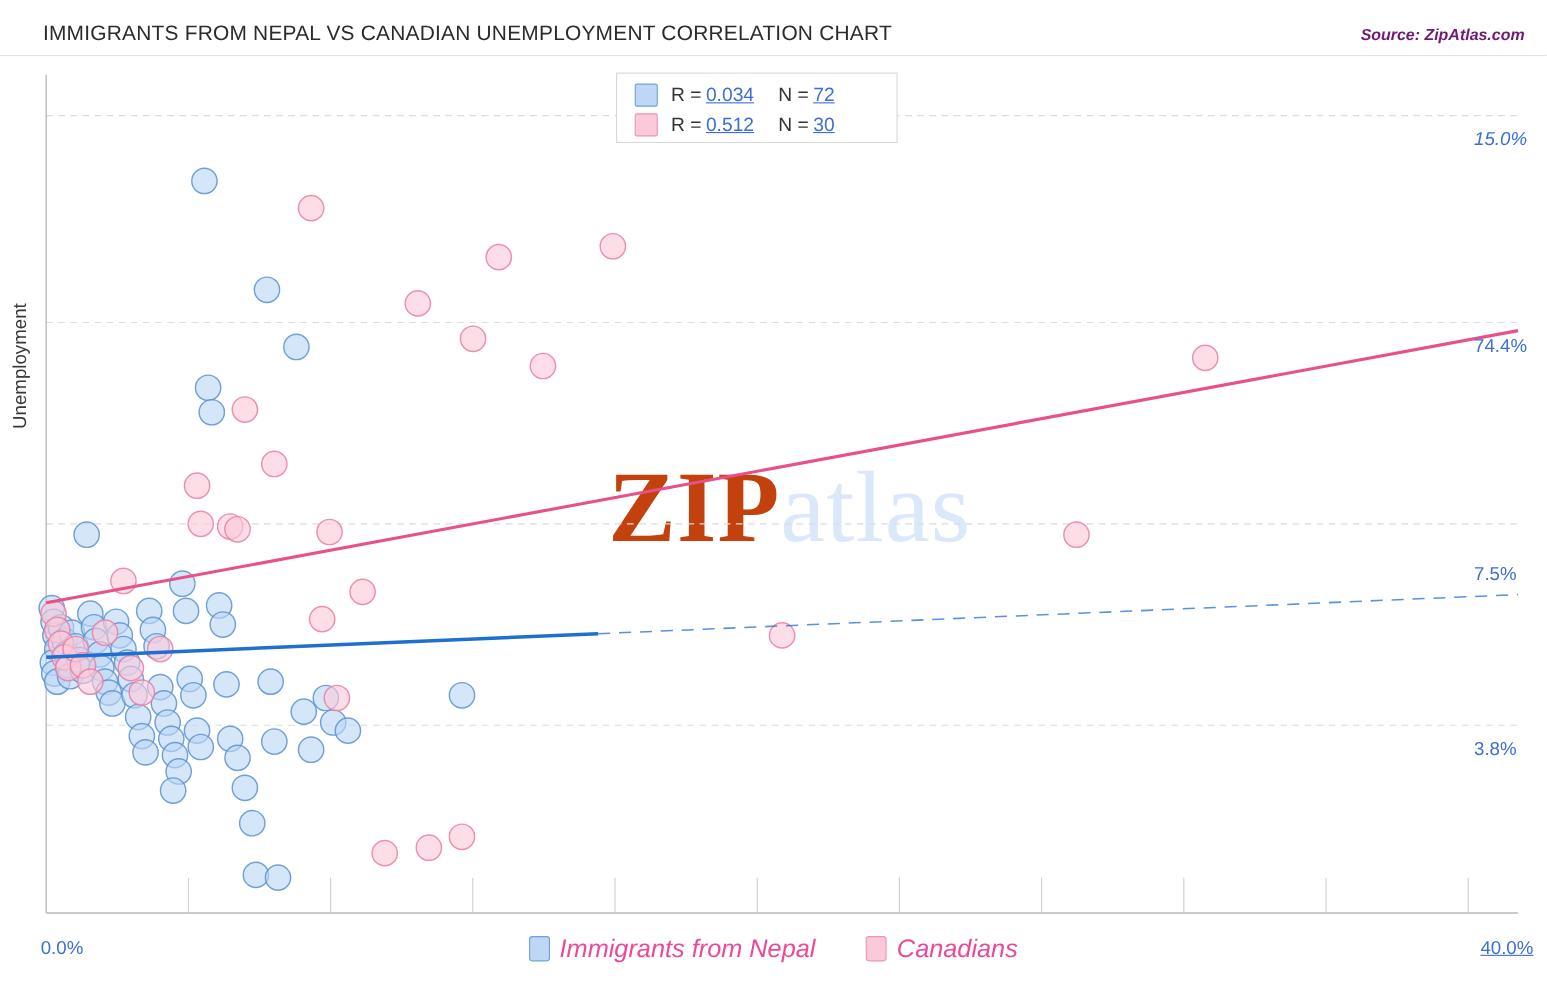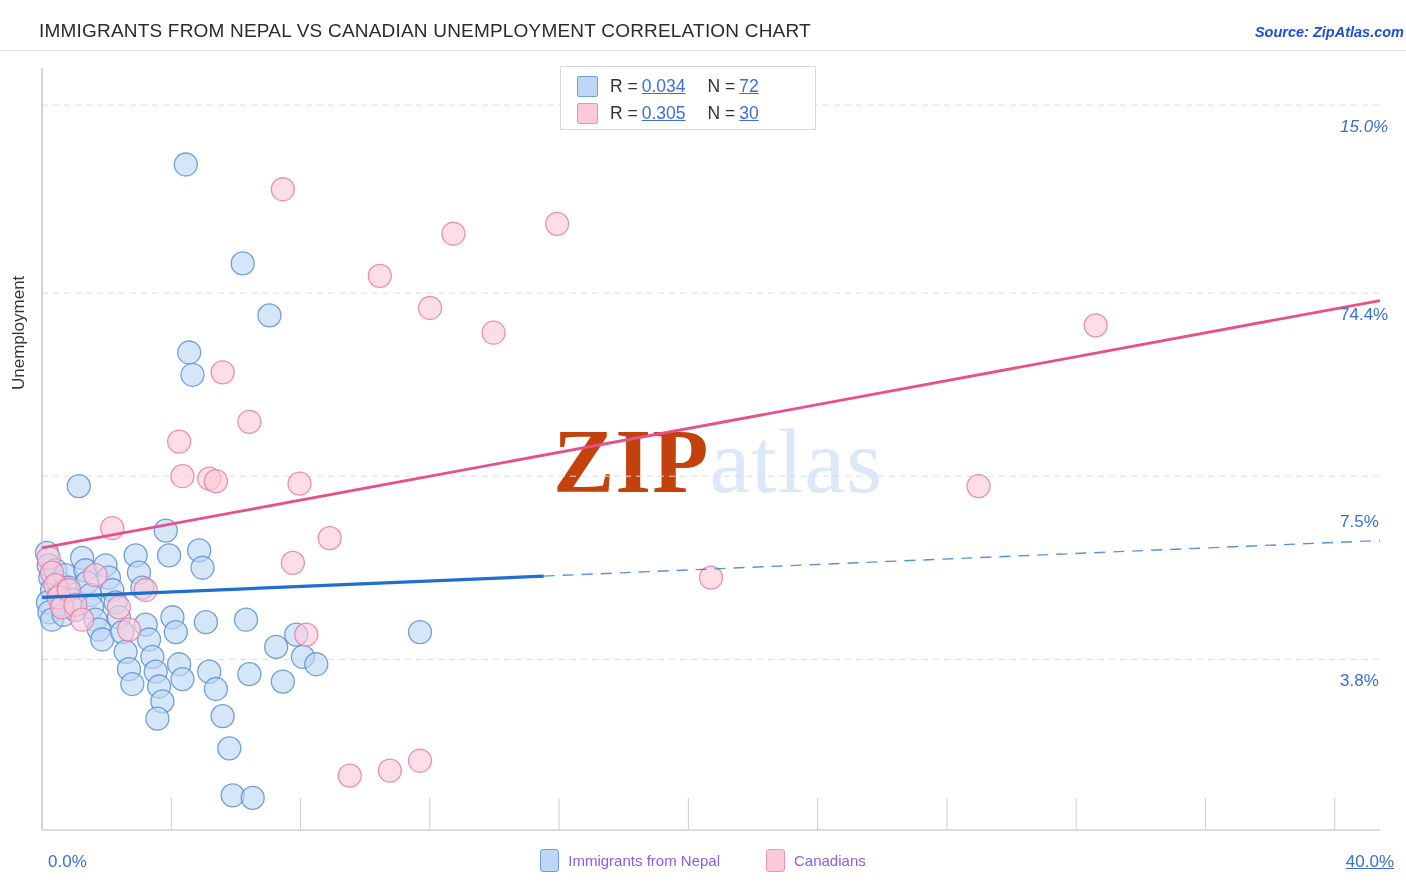--- a/index.html
+++ b/index.html
@@ -23,25 +23,25 @@
     left: 10px;
     top: 20px;
     font-size: 19px;
     color: #2b2b2b;
     letter-spacing: 0.2px;
     white-space: nowrap;
     margin-left: 29px;
   }
   .source {
     position: absolute;
-    right: 2px;
+    right: 20px;
     top: 24px;
     font-size: 14.5px;
     font-style: italic;
-    color: #1d4ed8;
+    color: #701a75;
     font-weight: bold;
     white-space: nowrap;
   }
   .header-rule {
     position: absolute;
     left: 0;
     right: 0;
     top: 50px;
     height: 1px;
     background: #e2e2e2;
@@ -112,21 +112,21 @@
     top: 849px;
     display: flex;
     justify-content: center;
     align-items: center;
     gap: 10px;
   }
   .bl-item { display: flex; align-items: center; gap: 9px; }
   .bl-sw { width: 19px; height: 23px; border-radius: 3px; box-sizing: border-box; }
   .bl-sw.blue { background: #bdd7f5; border: 1px solid #6f9fdc; }
   .bl-sw.pink { background: #fbc9d9; border: 1px solid #ef93b2; }
-  .bl-txt { font-size: 15px; color: #8b5cf6; white-space: nowrap; }
+  .bl-txt { font-size: 23px; color: #ec4899; white-space: nowrap; font-style: italic; }
   .bl-spacer { width: 26px; }
   .watermark {
     position: absolute;
     left: 553px;
     top: 408px;
     font-size: 92px;
     font-family: "Liberation Serif", serif;
     color: #dfe9f7;
     letter-spacing: 1px;
     user-select: none;
@@ -291,36 +291,36 @@
       </g>
   </svg>
 
   <div class="ylabel">Unemployment</div>
 
   <div class="ytick" id="yt0" style="top: 117.11px; left: 1340px; font-style: italic;">15.0%</div>
   <div class="ytick" id="yt1" style="top: 305.136px; left: 1340px;">74.4%</div>
   <div class="ytick" id="yt2" style="top: 488.214px; left: 1340px; margin-top: 24px;">7.5%</div>
   <div class="ytick" id="yt3" style="top: 671.292px; left: 1340px;">3.8%</div>
 
-  <div class="xtick" style="left:48px;">0.0%</div>
+  <div class="xtick" style="left:37px;">0.0%</div>
   <div class="xtick" style="right:12px;text-decoration:underline;">40.0%</div>
 
   <div class="legend-box">
     <div class="legend-row r1">
       <span class="sw blue"></span>
       <span class="lg-lbl">R =</span>
       <span class="lg-val">0.034</span>
       <span class="lg-gap"></span>
       <span class="lg-lbl">N =</span>
       <span class="lg-val">72</span>
     </div>
     <div class="legend-row r2">
       <span class="sw pink"></span>
       <span class="lg-lbl">R =</span>
-      <span class="lg-val">0.305</span>
+      <span class="lg-val">0.512</span>
       <span class="lg-gap"></span>
       <span class="lg-lbl">N =</span>
       <span class="lg-val">30</span>
     </div>
   </div>
 
   <div class="bottom-legend">
     <div class="bl-item">
       <span class="bl-sw blue"></span>
       <span class="bl-txt">Immigrants from Nepal</span>

